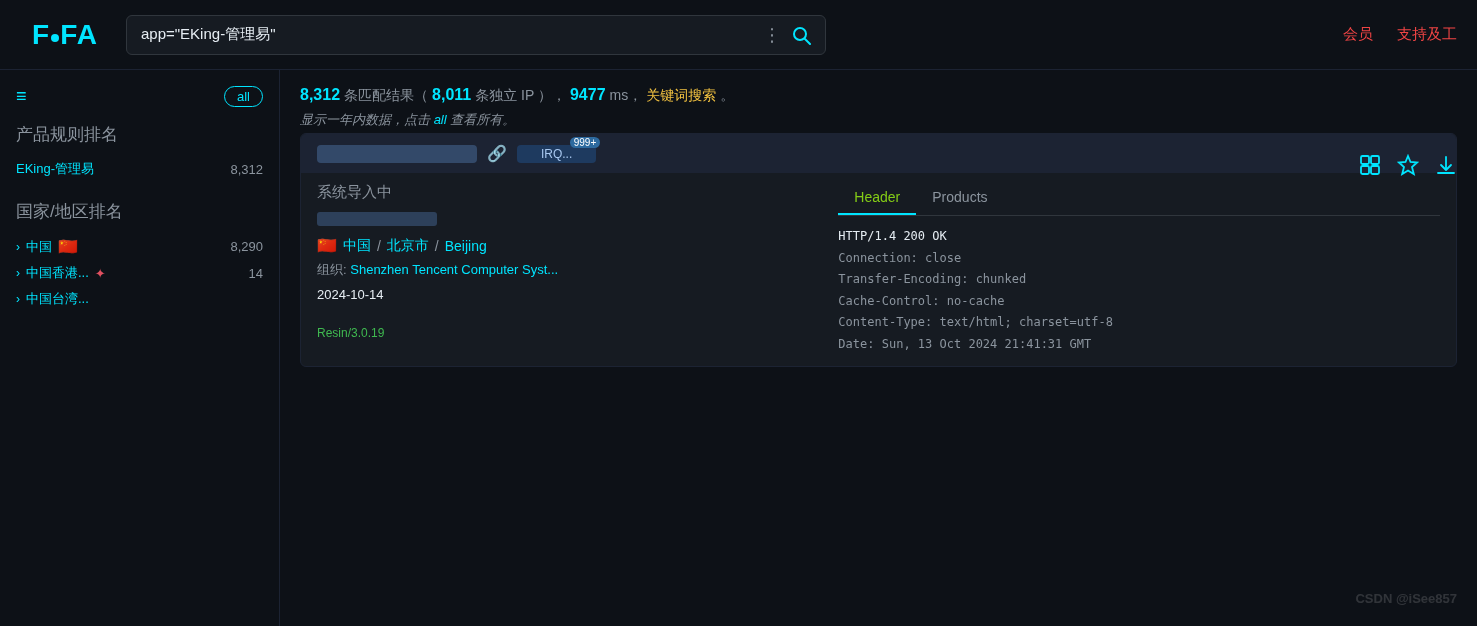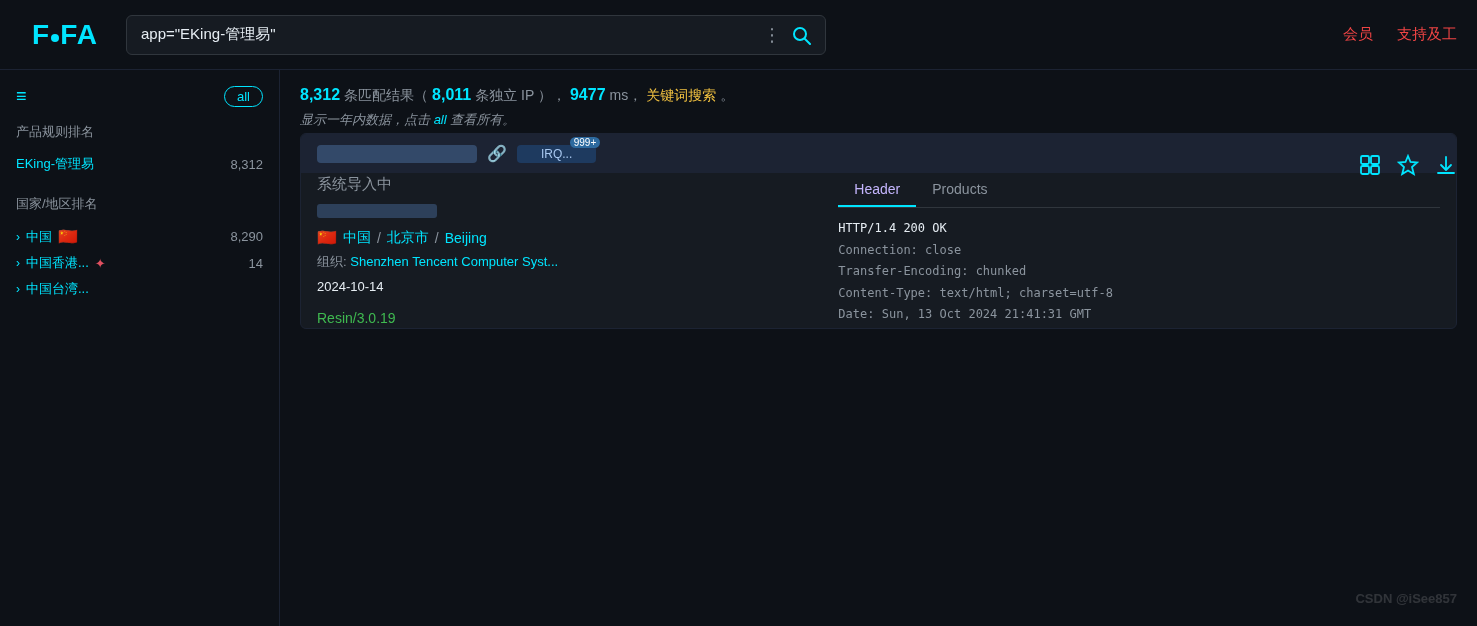--- a/index.html
+++ b/index.html
@@ -131,21 +131,21 @@
       border: 1px solid #00e5ff;
       color: #00e5ff;
       border-radius: 12px;
       padding: 2px 12px;
       font-size: 13px;
       cursor: pointer;
     }
 
     .sidebar-section-title {
       color: #8b949e;
-      font-size: 13px;
+      font-size: 17px;
       margin-bottom: 10px;
       margin-top: 4px;
     }
 
     .sidebar-item {
       display: flex;
       justify-content: space-between;
       align-items: center;
       padding: 4px 0;
       cursor: pointer;
@@ -310,21 +310,21 @@
       right: -4px;
       background: #2d6a9f;
       color: #fff;
       border-radius: 8px;
       padding: 0 4px;
       font-size: 10px;
     }
 
     .result-card-body {
       display: flex;
-      padding: 2px 16px;
+      padding: 10px 16px;
       gap: 20px;
     }
 
     .result-info {
       flex: 1;
       min-width: 280px;
     }
 
     .result-title {
       color: #8b949e;
@@ -385,22 +385,22 @@
     .date-bold {
       color: #e6edf3;
       font-weight: normal;
       font-size: 13px;
       margin-top: 8px;
     }
 
     .tech-tag {
       display: inline-block;
       color: #3fb950;
-      font-size: 14px;
-      margin-top: 16px;
+      font-size: 12px;
+      margin-top: 24px;
     }
 
     
     .result-details {
       flex: 1.2;
       min-width: 320px;
     }
 
     .tabs-row {
       display: flex;
@@ -410,21 +410,21 @@
 
     .tab {
       padding: 6px 16px 8px;
       font-size: 14px;
       cursor: pointer;
       color: #8b949e;
       border-bottom: 2px solid transparent;
     }
 
     .tab.active {
-      color: #c4b5fd;
+      color: #84cc16;
       border-bottom: 2px solid #00e5ff;
     }
 
     .header-content {
       font-size: 12px;
       color: #8b949e;
       line-height: 1.8;
       font-family: monospace;
     }
 
@@ -581,20 +581,21 @@
 
         <div class="result-details">
           <div class="tabs-row">
             <div class="tab active">Header</div>
             <div class="tab">Products</div>
           </div>
           <div class="header-content">
             <div><span class="status">HTTP/1.4 200 OK</span></div>
             <div>Connection: close</div>
             <div>Transfer-Encoding: chunked</div>
+            <div>Cache-Control: no-cache</div>
             <div>Content-Type: text/html; charset=utf-8</div>
             <div>Date: Sun, 13 Oct 2024 21:41:31 GMT</div>
           </div>
         </div>
 
       </div>
     </div>
 
     <div class="watermark">CSDN @iSee857</div>
 

